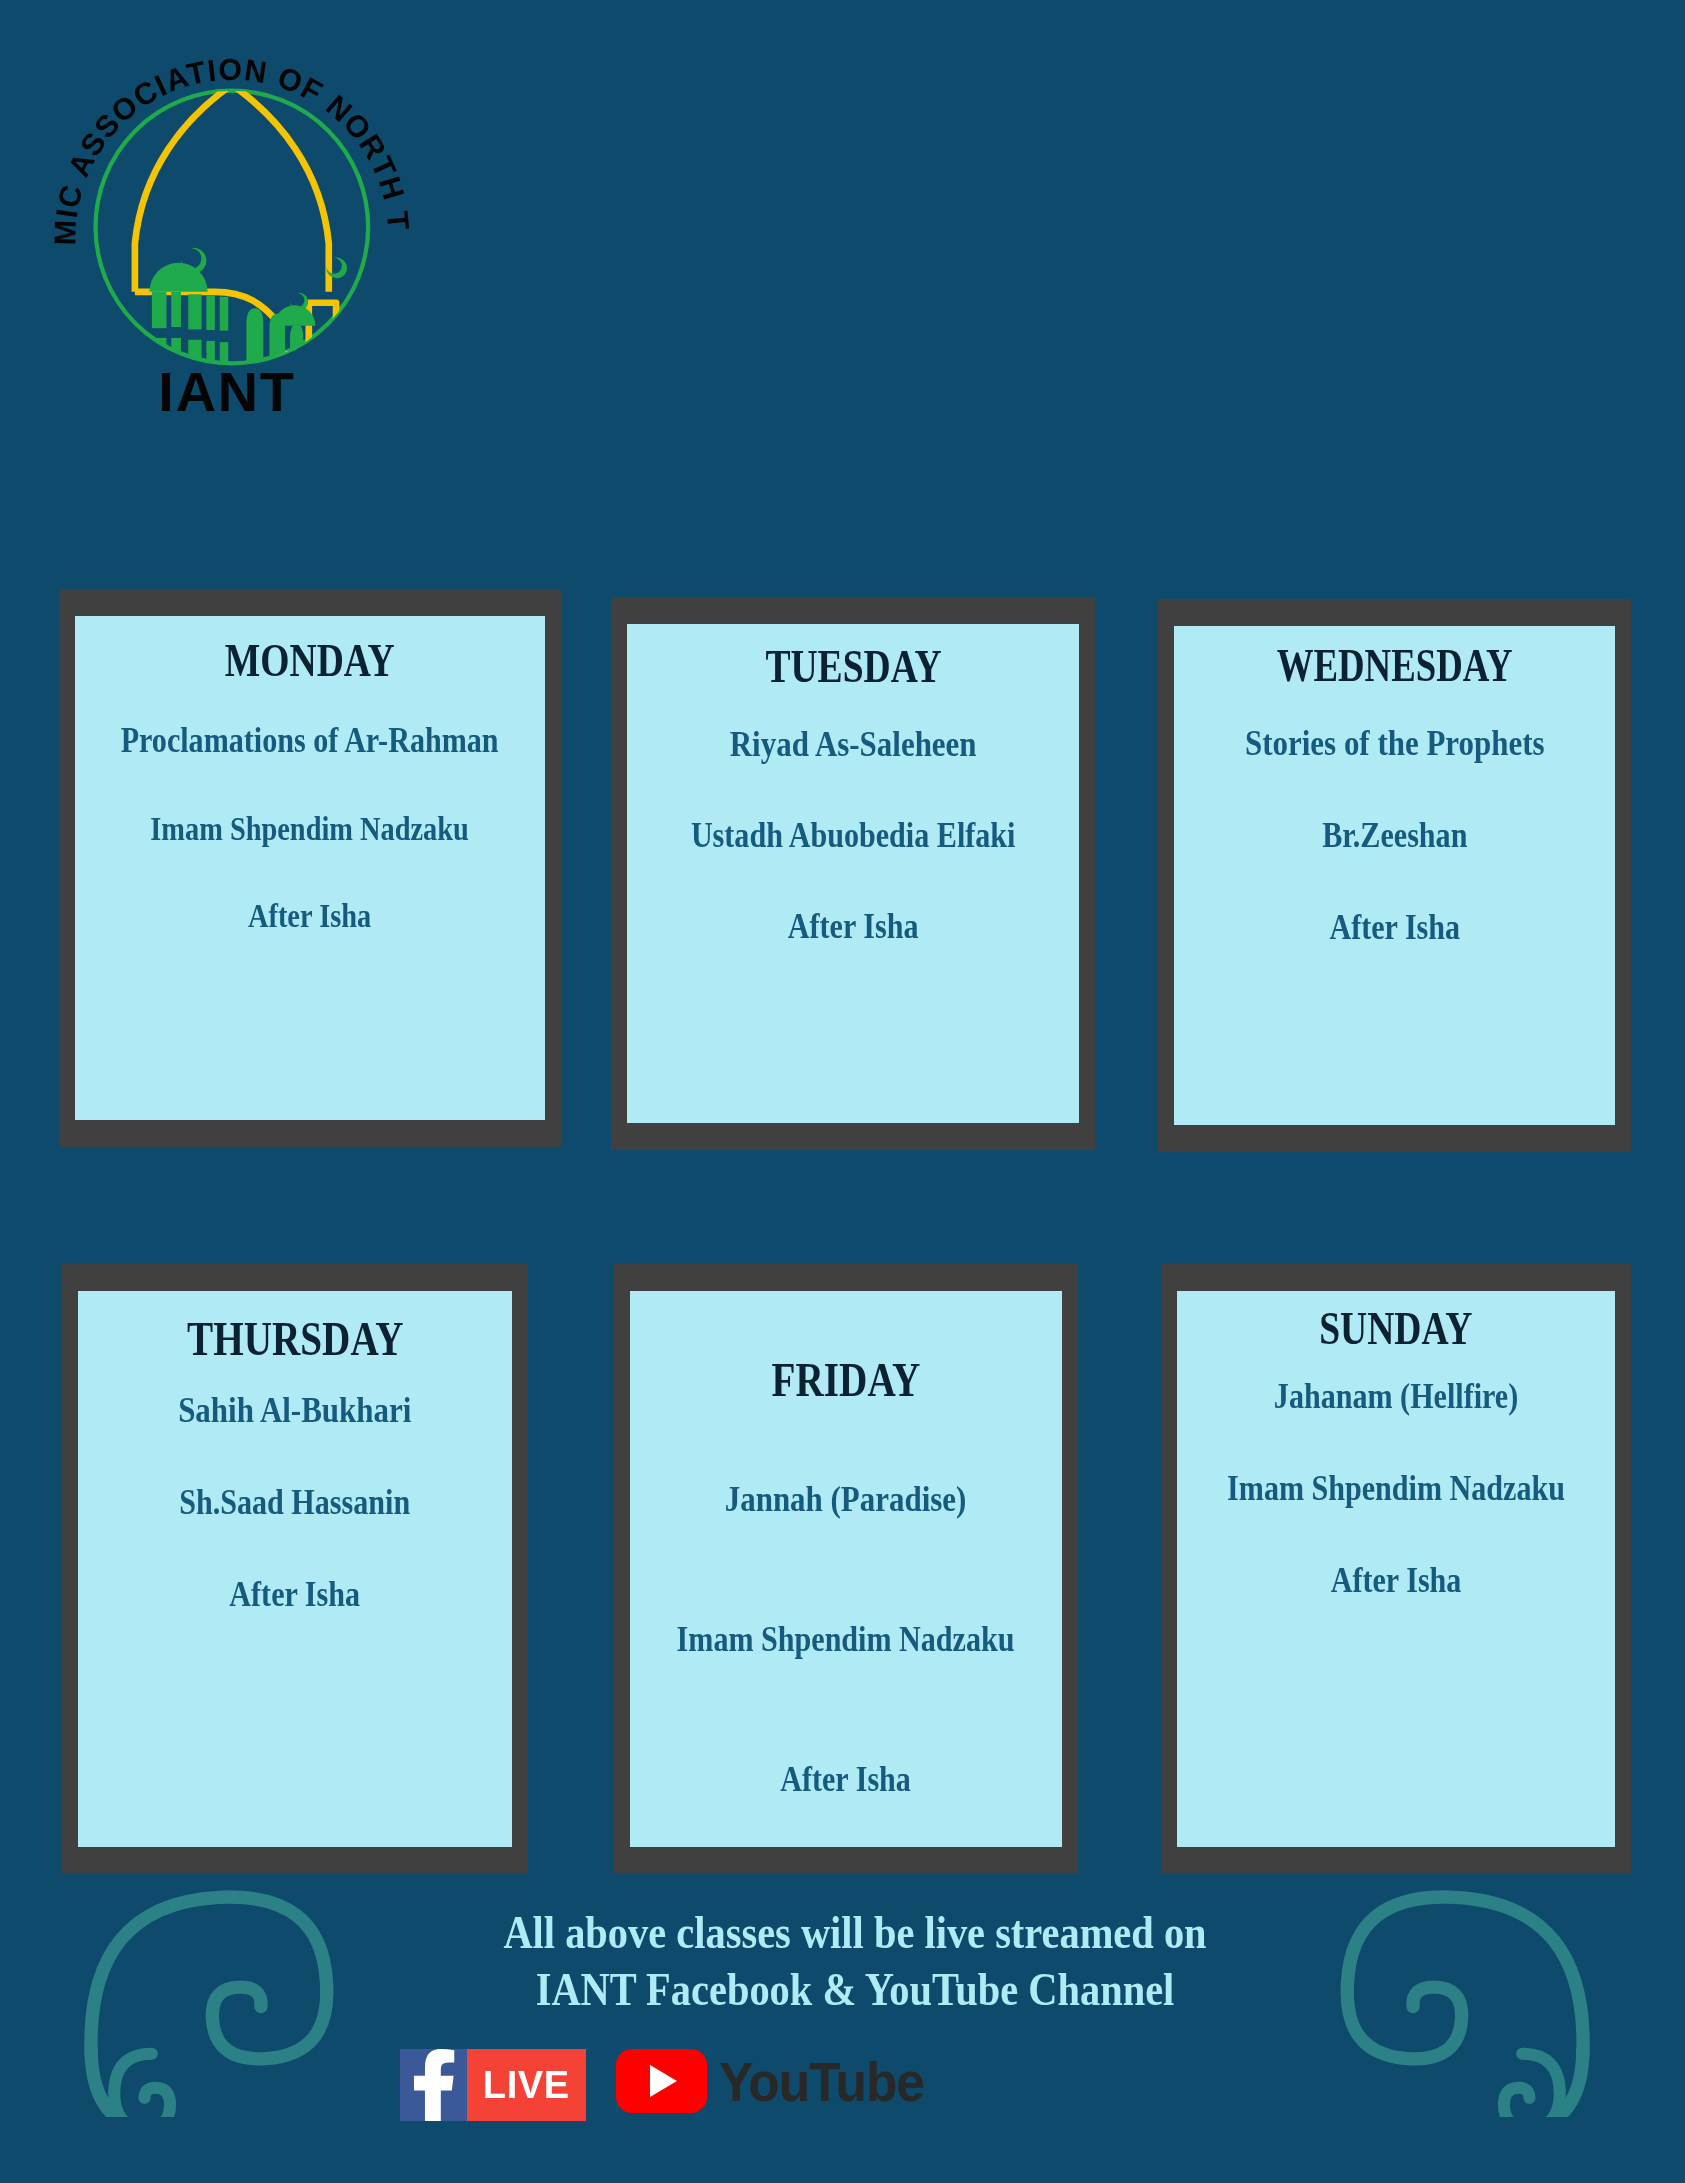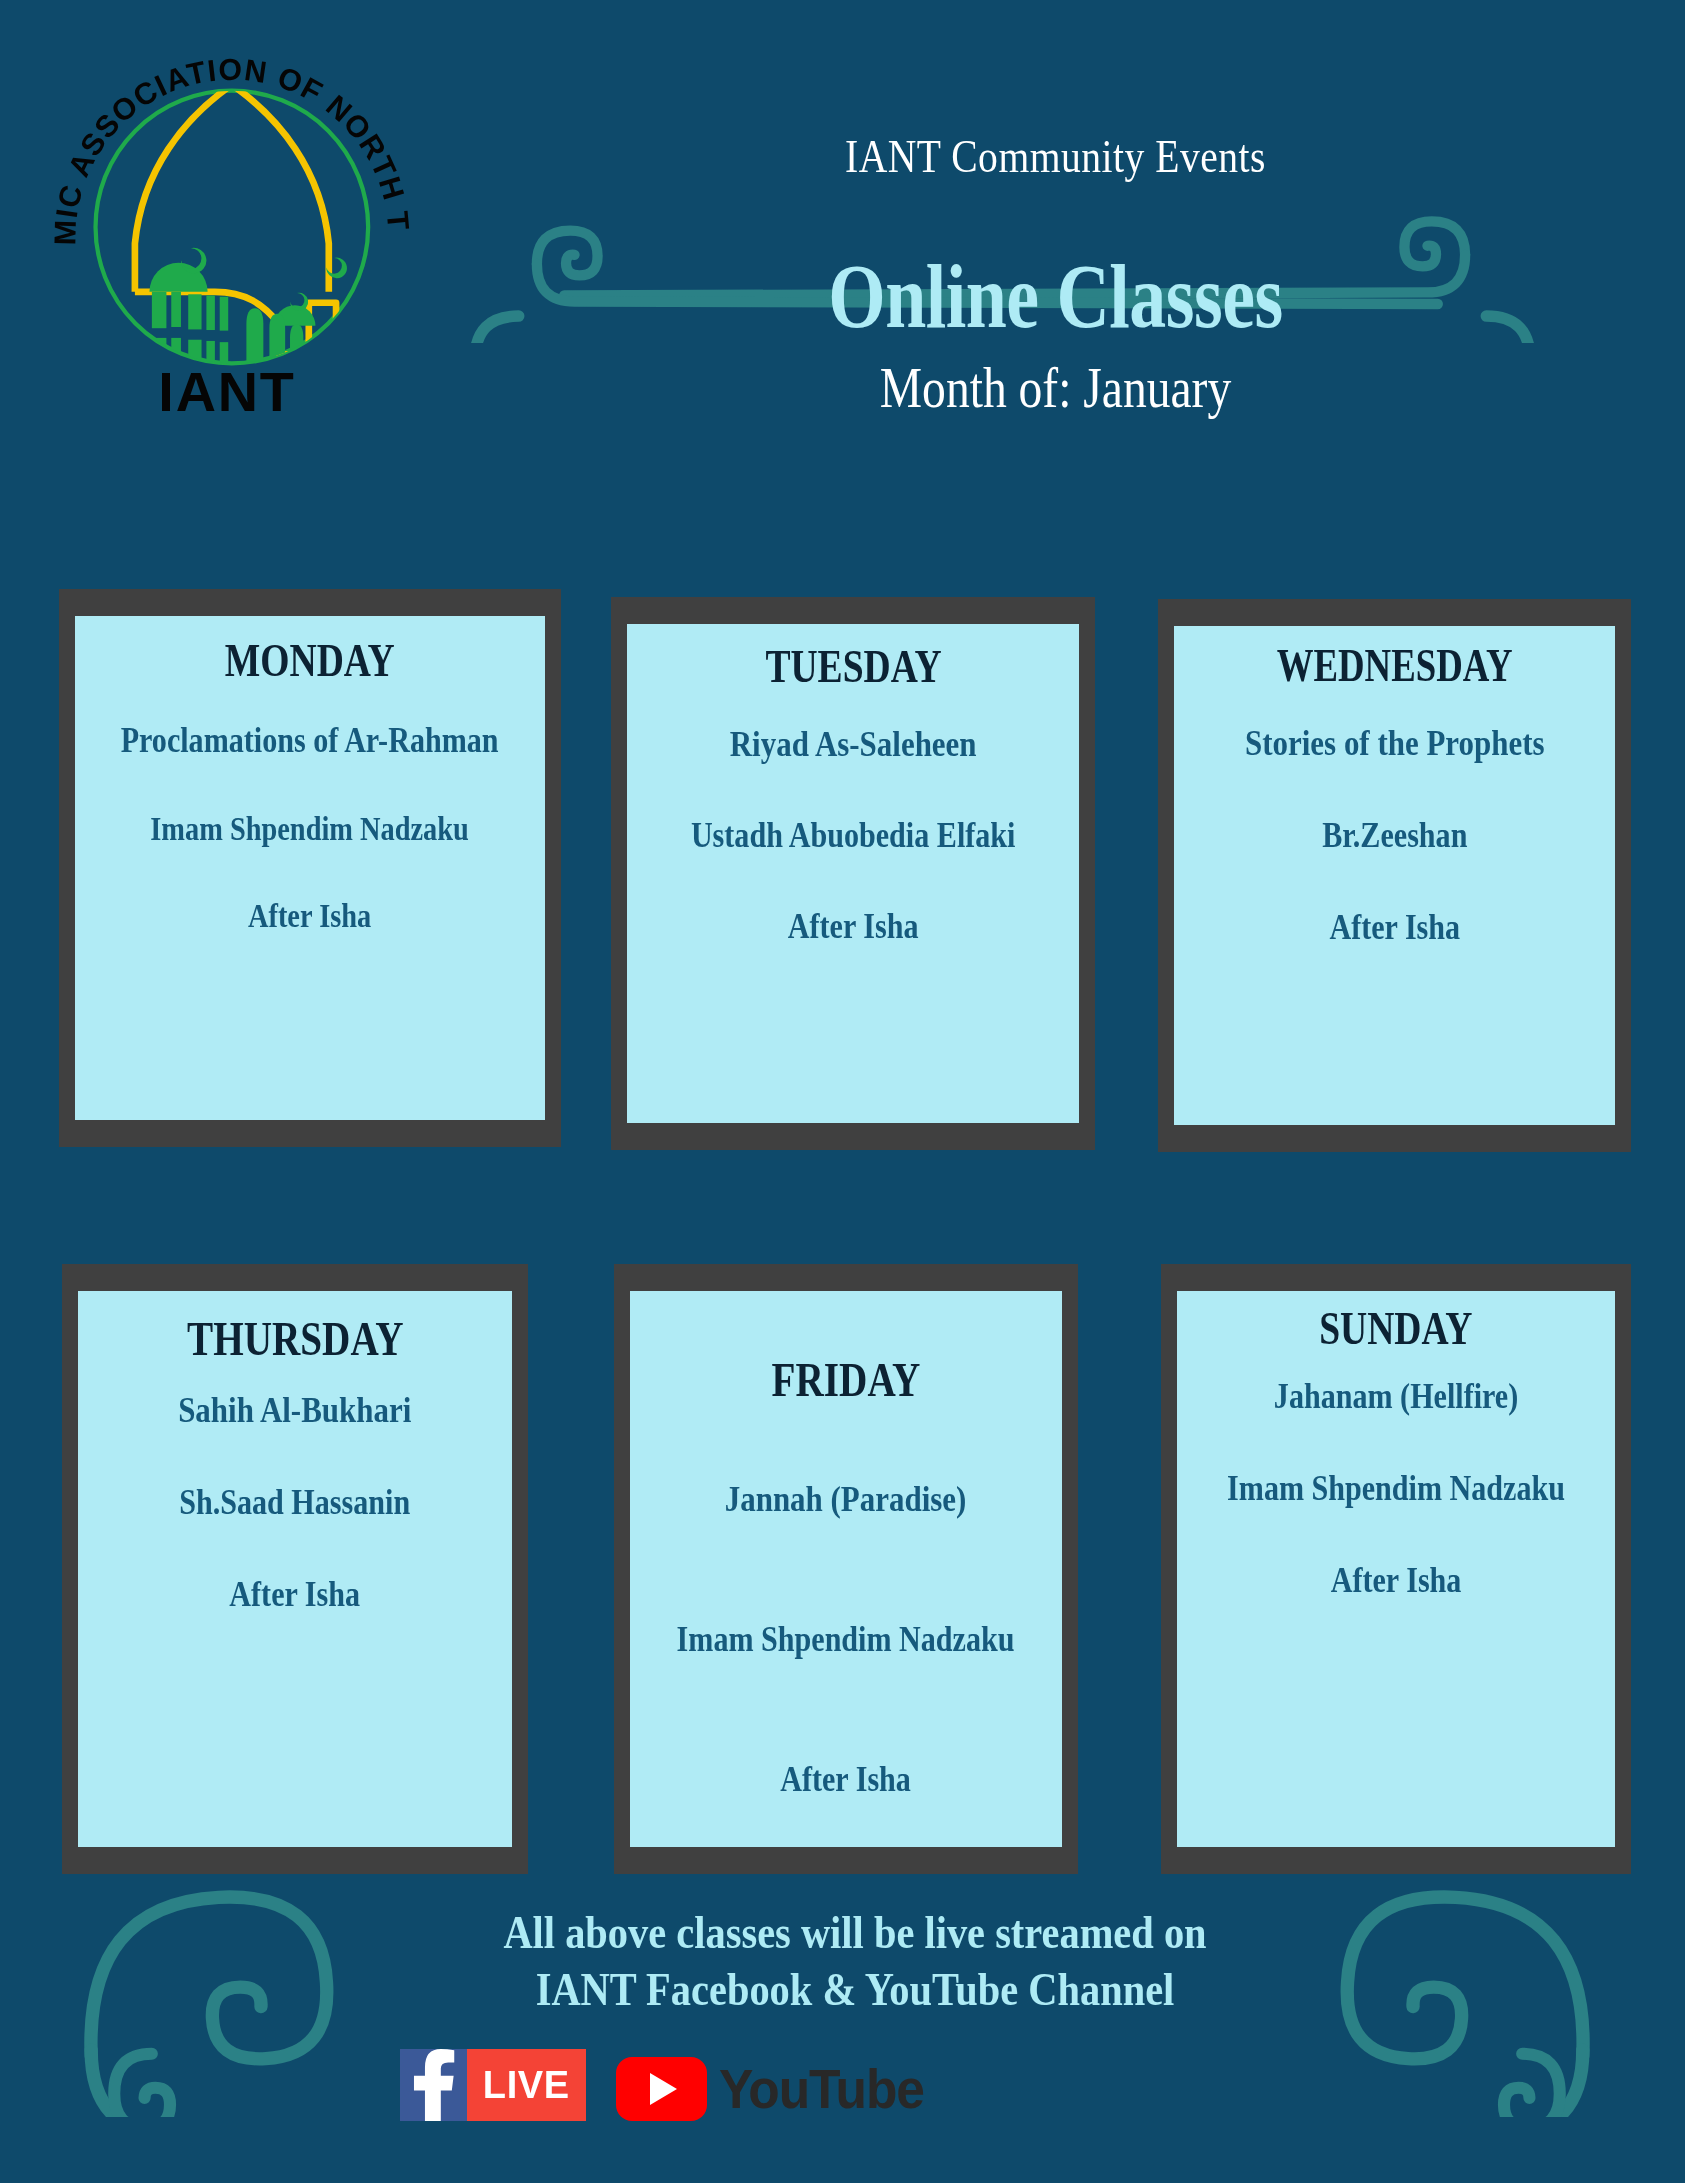--- a/index.html
+++ b/index.html
@@ -96,21 +96,21 @@
     width:67px;background:#3b5998;display:flex;
     align-items:flex-end;justify-content:center;
   }
   .fb-box svg{display:block;}
   .live-box{
     background:#f44336;color:#ffffff;
     display:flex;align-items:center;justify-content:center;
     padding:0 16px;font-family:"Liberation Sans", sans-serif;
     font-weight:bold;font-size:38px;letter-spacing:0.6px;
   }
-  .yt{display:flex;align-items:flex-end;gap:3.6px;height:72px;}
+  .yt{display:flex;align-items:flex-start;gap:3.6px;height:72px;}
   .yt-btn{
     width:91px;height:64px;background:#ff0000;border-radius:16px;
     display:flex;align-items:center;justify-content:center;
   }
   .yt-tri{
     width:0;height:0;border-left:27px solid #ffffff;
     border-top:16.4px solid transparent;border-bottom:16.4px solid transparent;
     margin-left:4.9px;
   }
   .yt-word{
@@ -165,41 +165,20 @@
           <path d="M 390 512 q 0 -24 13 -24 q 13 0 13 24 l 0 105 l -26 0 z"></path>
           <path d="M 424 528 q 0 -22 11 -22 q 11 0 11 22 l 0 92 l -22 0 z"></path>
           <rect x="462" y="560" width="16" height="62"></rect>
           <rect x="492" y="556" width="14" height="64"></rect>
         </g>
       </g>
       <text x="320" y="648" text-anchor="middle" font-family="Liberation Sans, sans-serif" font-size="92" font-weight="bold" fill="#050505" letter-spacing="3">IANT</text>
     </svg>
   </div>
 
-  <div class="header">
-    <div class="header-eyebrow">IANT Community Events</div>
-
-    <div class="flourish-top">
-      <svg viewBox="0 0 1800 240" xmlns="http://www.w3.org/2000/svg">
-        <g fill="none" stroke="#2b8186" stroke-width="17" stroke-linecap="round">
-          <path d="M 1665 95 q 0 -55 -55 -55 q -45 0 -45 42 q 0 32 30 32 q 22 0 22 -20 q 0 -16 -14 -14"></path>
-          <path d="M 1665 95 q 0 62 -62 62 L 180 162"></path>
-          <path d="M 135 110 q 0 -55 55 -55 q 45 0 45 42 q 0 32 -30 32 q -22 0 -22 -20 q 0 -16 14 -14"></path>
-          <path d="M 135 110 q 0 62 62 62 L 1620 176"></path>
-        </g>
-        <g fill="none" stroke="#2b8186" stroke-width="19" stroke-linecap="round">
-          <path d="M 105 196 q -72 0 -72 72 q 0 60 58 60 q 44 0 44 -40 q 0 -30 -26 -30 q -20 0 -20 18"></path>
-          <path d="M 1700 196 q 72 0 72 72 q 0 60 -58 60 q -44 0 -44 -40 q 0 -30 26 -30 q 20 0 20 18"></path>
-        </g>
-      </svg>
-    </div>
-
-    <div class="title-main">Online Classes</div>
-    <div class="title-sub">Month of: January</div>
-  </div>
 
   <div class="card" id="card-monday">
     <div class="card-inner" style="justify-content:flex-start;padding-top:17px;">
       <div class="day-name" style="font-size:47px;">MONDAY</div>
       <div class="class-line" style="font-size:35px;margin-top:34px;">Proclamations of Ar-Rahman</div>
       <div class="class-line" style="font-size:33px;margin-top:50px;">Imam Shpendim Nadzaku</div>
       <div class="class-line" style="font-size:33px;margin-top:50px;">After Isha</div>
     </div>
   </div>
 

